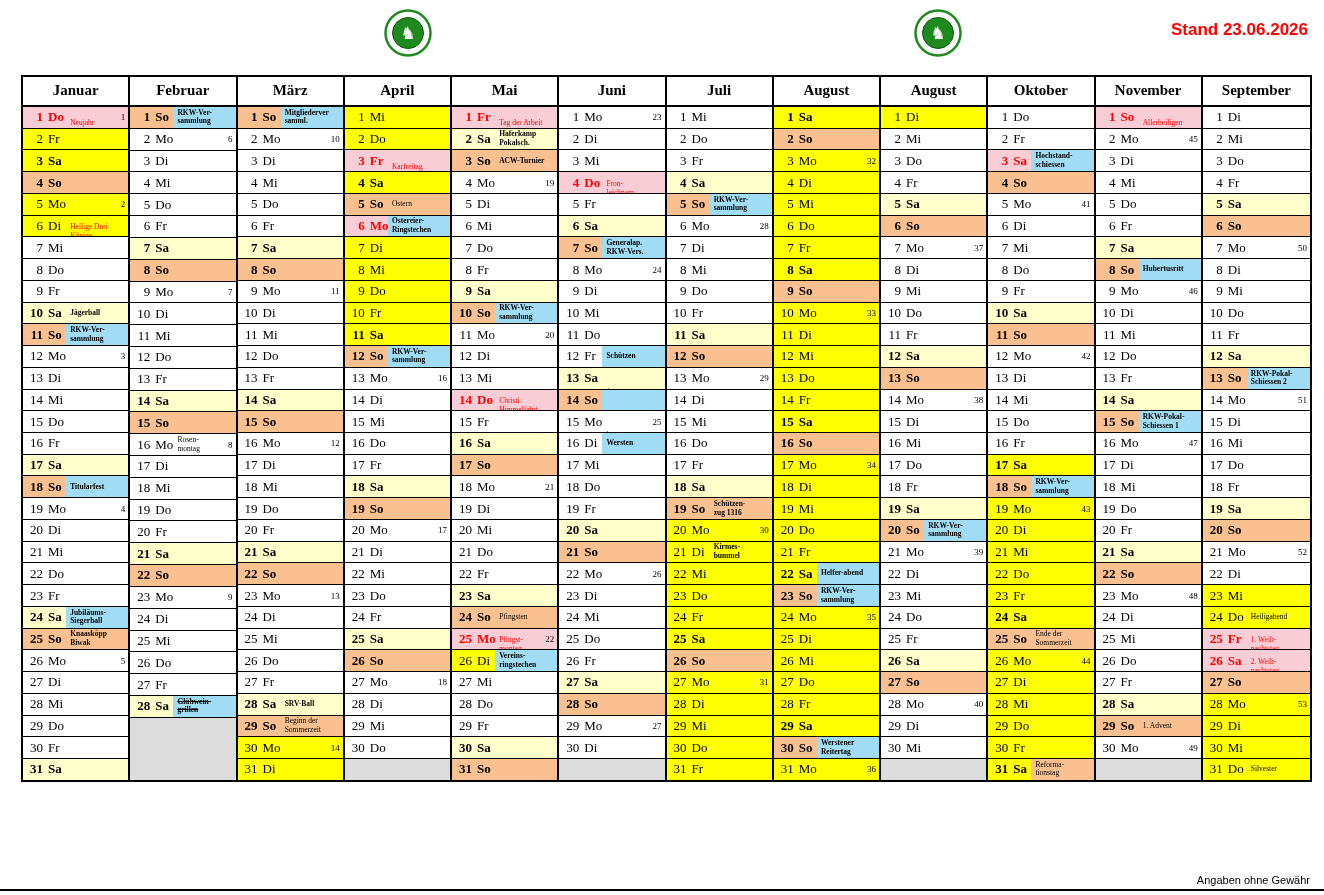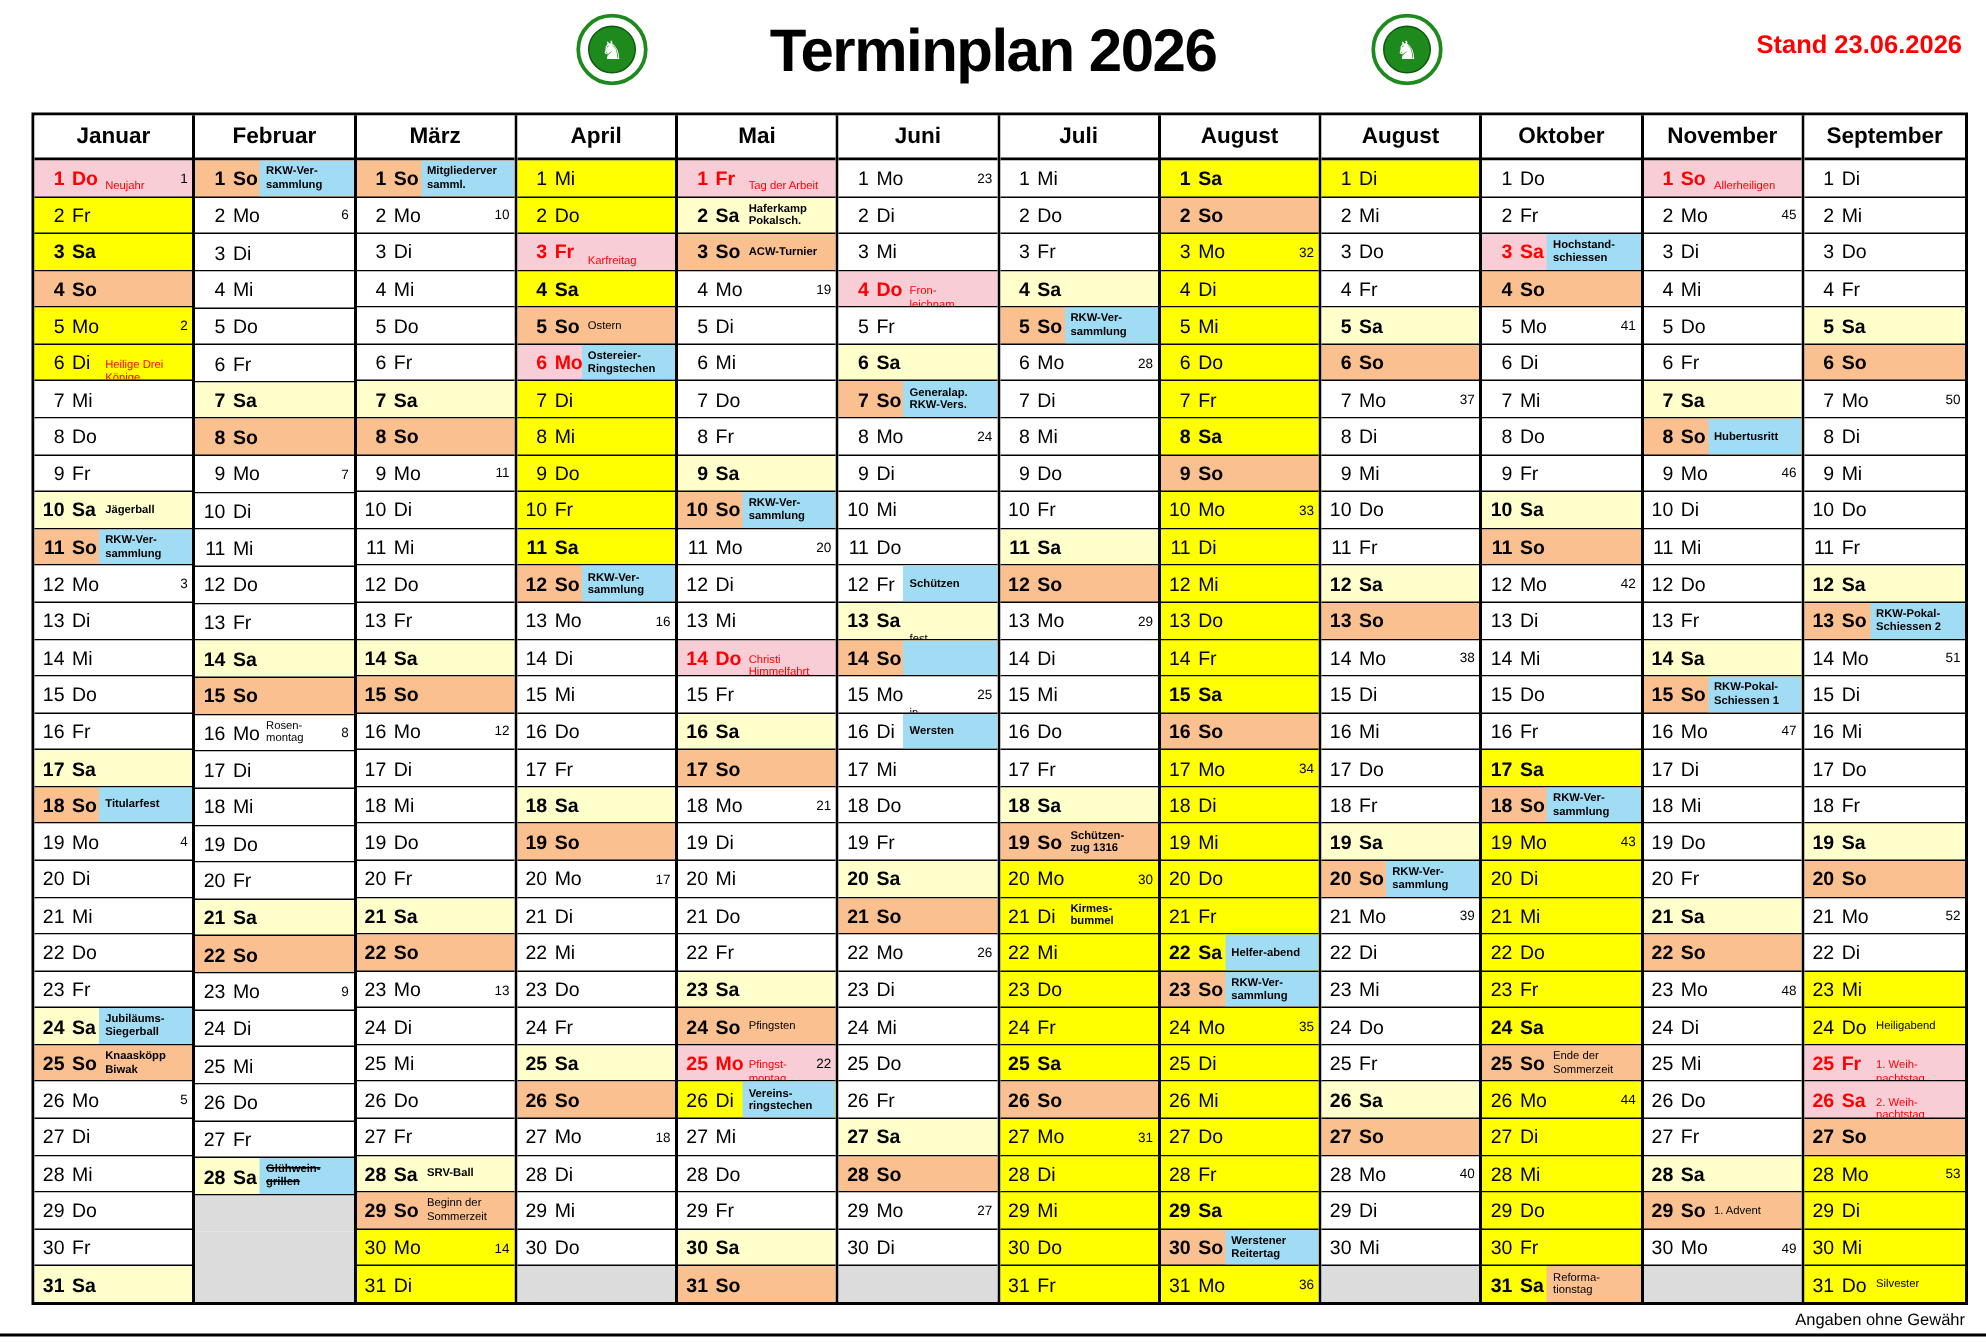--- a/index.html
+++ b/index.html
@@ -6,23 +6,23 @@
   .page{position:relative;width:1324px;height:895px;background:#fff;overflow:hidden;
         font-family:"Liberation Sans",sans-serif;color:#000;}
   
   .hdr{position:absolute;left:0;top:0;width:100%;height:75px;}
   .title{position:absolute;left:50%;top:12px;transform:translateX(-50%);
          font-size:40px;font-weight:700;letter-spacing:-1px;white-space:nowrap;margin:0;}
   .logo{position:absolute;top:9px;width:48px;height:48px;color:var(--green);}
   .logo.l{left:384px;} .logo.r{left:914px;}
   .stand{position:absolute;right:16px;top:20px;font-size:17px;font-weight:700;color:var(--red);}
   
-  .cal{position:absolute;left:21px;top:75px;width:1291px;height:795px;
+  .cal{position:absolute;left:21px;top:75px;width:1291px;height:707px;
        border:2.5px solid #000;box-sizing:border-box;
-       display:grid;grid-template-columns:repeat(12,1fr);}
+       display:grid;grid-template-columns:repeat(12,1fr);font-family:Liberation Serif, serif;}
   .mcol{display:flex;flex-direction:column;border-right:2px solid #000;min-width:0;}
   .mcol:last-child{border-right:none;}
   .mhead{height:28px;line-height:27px;flex:0 0 28px;text-align:center;
          font-size:15px;font-weight:700;border-bottom:2.5px solid #000;background:#fff;}
   .cell{flex:1 1 0;min-height:0;position:relative;display:flex;align-items:center;
         border-bottom:1.5px solid #000;overflow:hidden;background:#fff;}
   .cell:last-child{border-bottom:none;}
   .cell.gray{background:var(--gray);border-bottom:none;}
   .cell.sat{background:var(--sat);}
   .cell.sun{background:var(--sun);}
@@ -53,21 +53,20 @@
 
 <div class="page">
   <div class="hdr">
     <span class="logo l">
       <svg width="48" height="48" viewBox="0 0 48 48">
         <circle cx="24" cy="24" r="22.5" fill="#ffffff" stroke="currentColor" stroke-width="2.5"></circle>
         <circle cx="24" cy="24" r="15.5" fill="currentColor" stroke="#0c5a0c" stroke-width="1"></circle>
         <text x="24" y="30" font-size="17" text-anchor="middle" fill="#ffffff">♞</text>
       </svg>
     </span>
-    <h1 class="title">Terminplan 2026</h1>
     <span class="logo r">
       <svg width="48" height="48" viewBox="0 0 48 48">
         <circle cx="24" cy="24" r="22.5" fill="#ffffff" stroke="currentColor" stroke-width="2.5"></circle>
         <circle cx="24" cy="24" r="15.5" fill="currentColor" stroke="#0c5a0c" stroke-width="1"></circle>
         <text x="24" y="30" font-size="17" text-anchor="middle" fill="#ffffff">♞</text>
       </svg>
     </span>
     <div class="stand">Stand 23.06.2026</div>
   </div>
 

